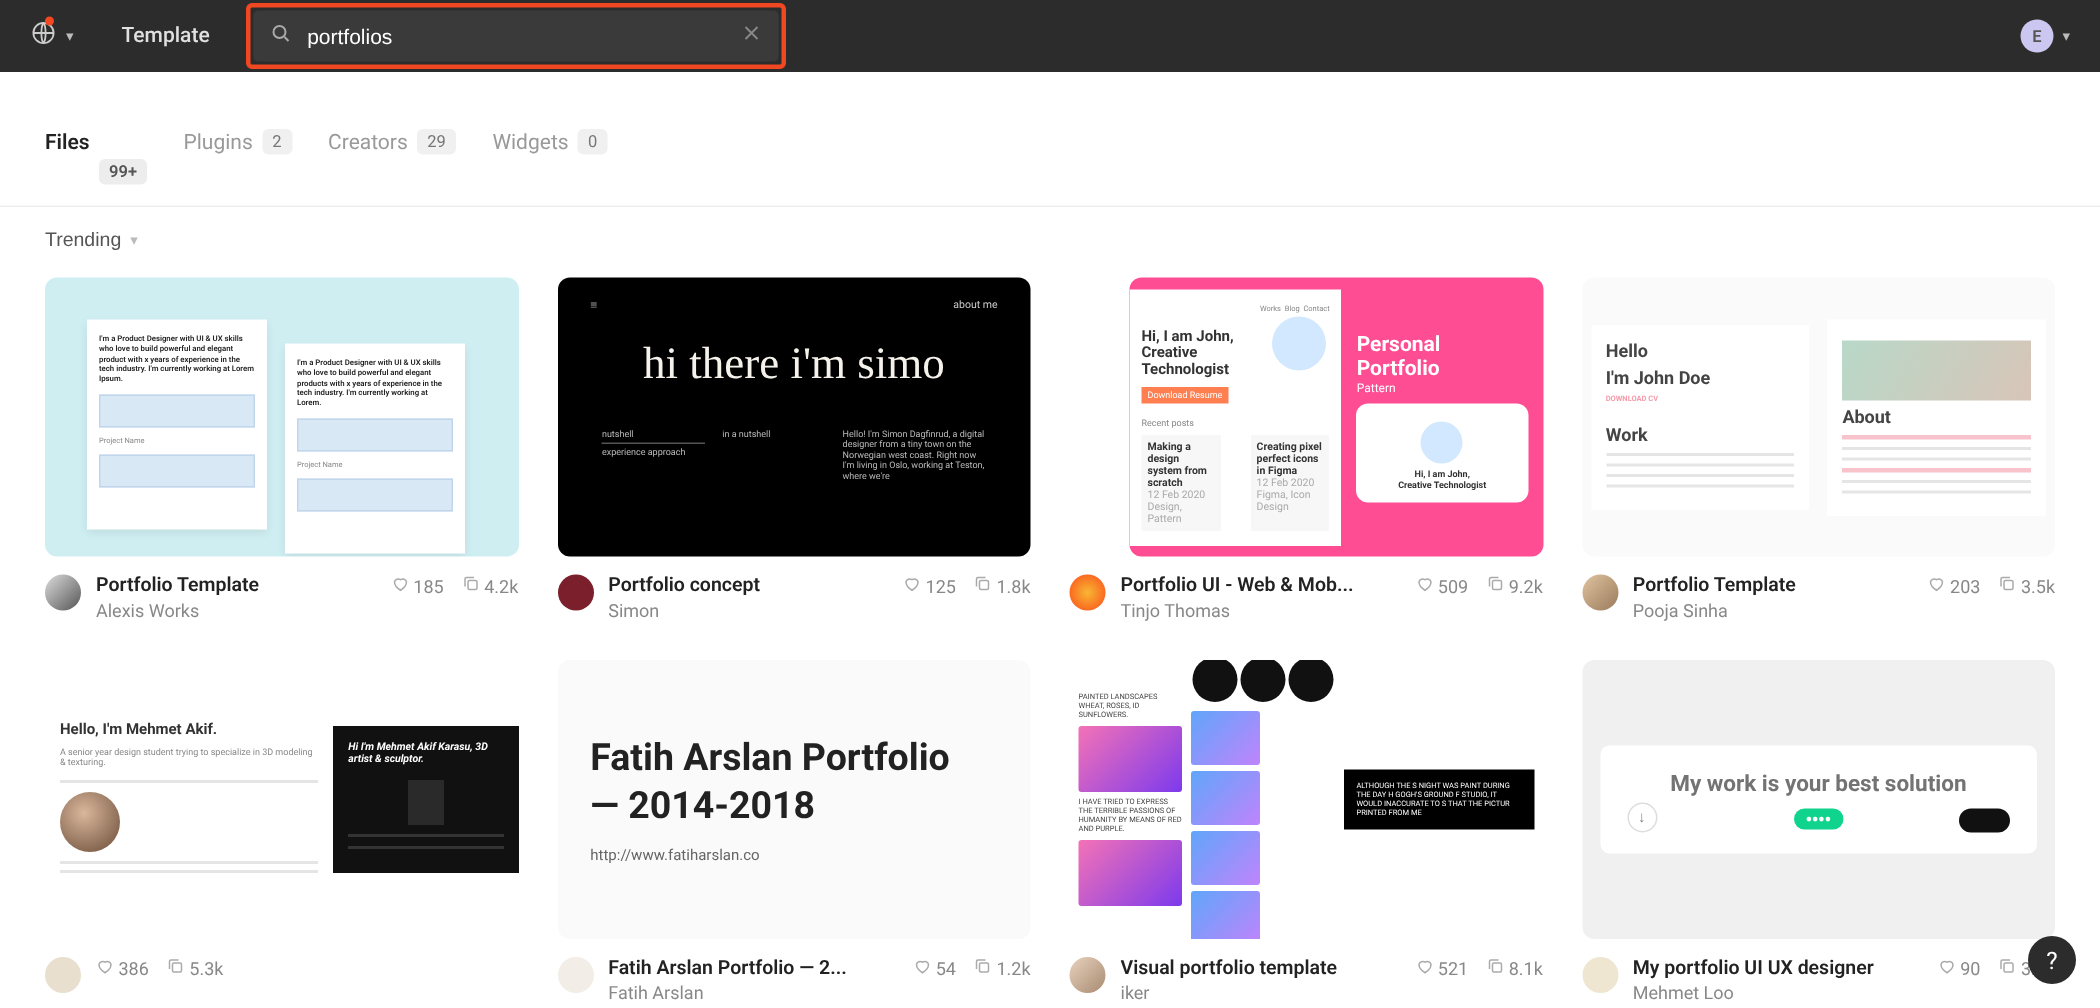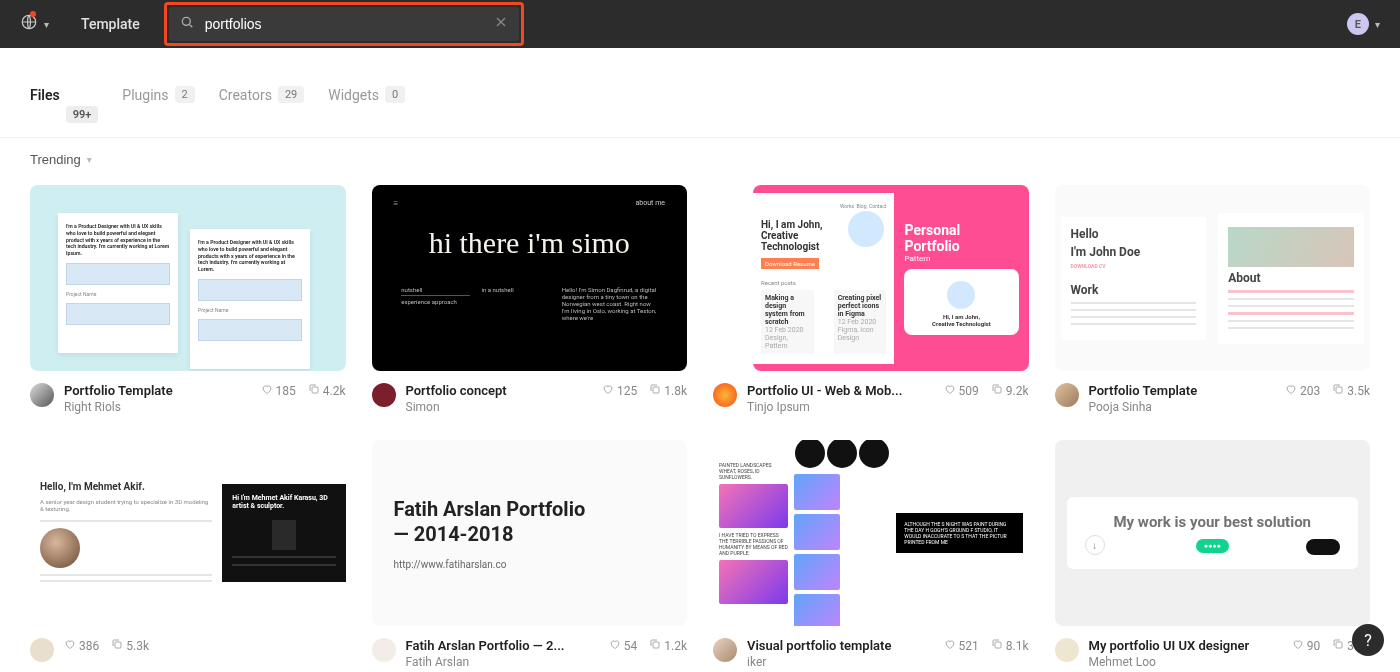--- a/index.html
+++ b/index.html
@@ -65,27 +65,27 @@
 .t3 .right .mob { background:#fff; border-radius:8px; margin-top:6px; padding:8px 6px; color:#333; font-size:6px; }
 .t3 .right .avcircle { width:28px; height:28px; border-radius:50%; background:#d2e8ff; margin:4px auto; }
 .t4 { background:#fafafa; display:flex; font-size:6px; }
 .t4 .pane { flex:1; background:#fff; margin:6px; padding:10px; }
 .t4 h5 { font-size:12px; font-weight:700; color:#444; margin-bottom:4px; }
 .t4 .photo { height:40px; background:linear-gradient(120deg,#b8d8c8,#d8c5b8); margin:4px 0; }
 .t4 .line { height:2px; background:#e5e5e5; margin:5px 0; }
 .t4 .pink { height:3px; background:#f8c3cb; margin:5px 0; }
 .t5 { background:#fff; display:flex; font-size:6px; }
 .t5 .lp { flex:1; padding:10px; }
-.t5 .rp { flex:0.6; background:#111; padding:10px; color:#fff; }
+.t5 .rp { flex:0.6; background:#111; padding:10px; color:#fff;font-style:italic; }
 .t5 .lp h5 { font-size:10px; font-weight:700; margin-bottom:6px; }
 .t5 .line { height:2px; background:#e5e5e5; margin:4px 0; }
 .t5 .head3d { width:40px; height:40px; border-radius:50%; background:radial-gradient(circle at 40% 35%, #d8b79c, #6b4a36); margin:6px 0; }
 .t5 .rp .sil { width:24px; height:30px; background:#2a2a2a; margin:10px auto 4px; }
 .t6 { background:#fafafa; color:#222; flex-direction:column; align-items:flex-start; padding:34px 22px; }
-.t6 .big { font-size:20px; font-weight:700; line-height:1.25; }
+.t6 .big { font-size:25px; font-weight:700; line-height:1.25; }
 .t6 .url { font-size:10px; color:#666; margin-top:12px; }
 .t7 { background:#fff; display:flex; gap:6px; padding:6px; }
 .t7 .col1 { flex:0.5; display:flex; flex-direction:column; gap:4px; }
 .t7 .col1 .box { height:44px; background:linear-gradient(135deg,#f472b6,#7c3aed); border-radius:2px; }
 .t7 .col2 { flex:0.7; display:flex; flex-direction:column; gap:4px; }
 .t7 .col2 .dot { width:30px; height:30px; border-radius:50%; background:#111; margin:2px auto; }
 .t7 .col2 .tiles { display:flex; gap:4px; flex-wrap:wrap; }
 .t7 .col2 .tile { width:48%; height:36px; background:linear-gradient(135deg,#60a5fa,#c084fc); border-radius:2px; }
 .t7 .col3 { flex:0.8; background:#000; color:#fff; font-size:5px; padding:8px; }
 .t8 { background:#f0f0f0; display:flex; }
@@ -189,21 +189,21 @@
         <div style="font-size:5.2px; font-weight:600; line-height:1.3; color:#222;">I'm a Product Designer with UI &amp; UX skills who love to build powerful and elegant products with x years of experience in the tech industry. I'm currently working at Lorem.</div>
         <div class="g"></div>
         <div style="font-size:5px;color:#888">Project Name</div>
         <div class="g"></div>
       </div>
     </div>
     <div class="meta">
       <div class="author-av av-1"></div>
       <div class="meta-text">
         <div class="title">Portfolio Template</div>
-        <div class="author">Right Riols</div>
+        <div class="author">Alexis Works</div>
       </div>
       <div class="stats">
         <div class="stat">
           <span><svg viewBox="0 0 24 24" stroke-width="2">
                 <path d="M12 21s-8-5-8-11a5 5 0 0 1 8-3 5 5 0 0 1 8 3c0 6-8 11-8 11z"></path>
               </svg></span>
           <span>185</span>
         </div>
         <div class="stat">
           <span><svg viewBox="0 0 24 24" stroke-width="2">
@@ -282,21 +282,21 @@
           <div class="avcircle"></div>
           <div style="font-weight:700;text-align:center">Hi, I am John,</div>
           <div style="font-weight:700;text-align:center">Creative Technologist</div>
         </div>
       </div>
     </div>
     <div class="meta">
       <div class="author-av av-3"></div>
       <div class="meta-text">
         <div class="title">Portfolio UI - Web &amp; Mob...</div>
-        <div class="author">Tinjo Ipsum</div>
+        <div class="author">Tinjo Thomas</div>
       </div>
       <div class="stats">
         <div class="stat">
             <span><svg viewBox="0 0 24 24" stroke-width="2">
                 <path d="M12 21s-8-5-8-11a5 5 0 0 1 8-3 5 5 0 0 1 8 3c0 6-8 11-8 11z"></path>
               </svg></span>
             <span>509</span>
           </div>
         <div class="stat">
             <span><svg viewBox="0 0 24 24" stroke-width="2">

